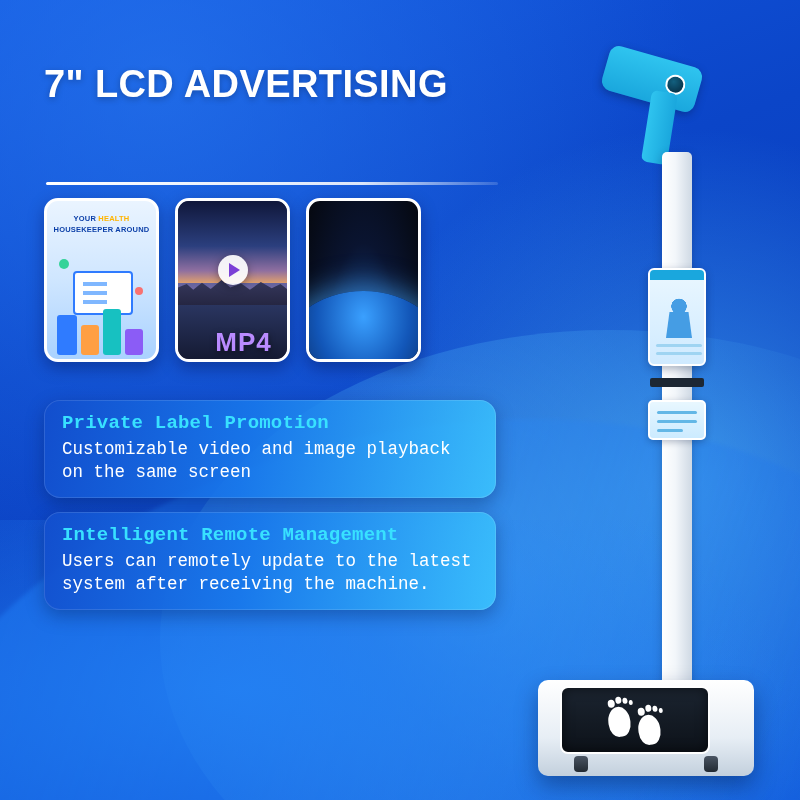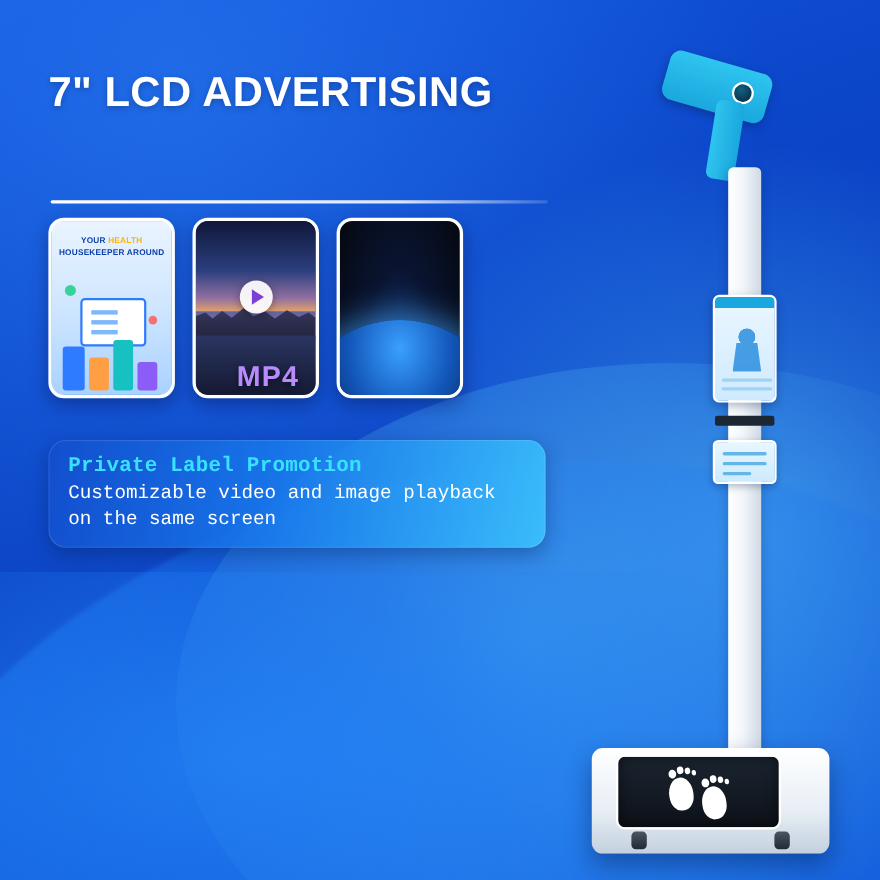--- a/index.html
+++ b/index.html
@@ -256,20 +256,24 @@
     </div>
   </div>
 
   <div class="cards">
 
     <div class="card">
       <div class="title">Private Label Promotion</div>
       <div class="body">Customizable video and image playback on the same screen</div>
     </div>
 
+    <div class="card">
+      <div class="title">Intelligent Remote Management</div>
+      <div class="body">Users can remotely update to the latest system after receiving the machine.</div>
+    </div>
 
   </div>
 
   <div class="machine">
     <div class="arm">
       <div class="sensor"></div>
     </div>
     <div class="neck"></div>
     <div class="post"></div>
     <div class="post-accent"></div>

